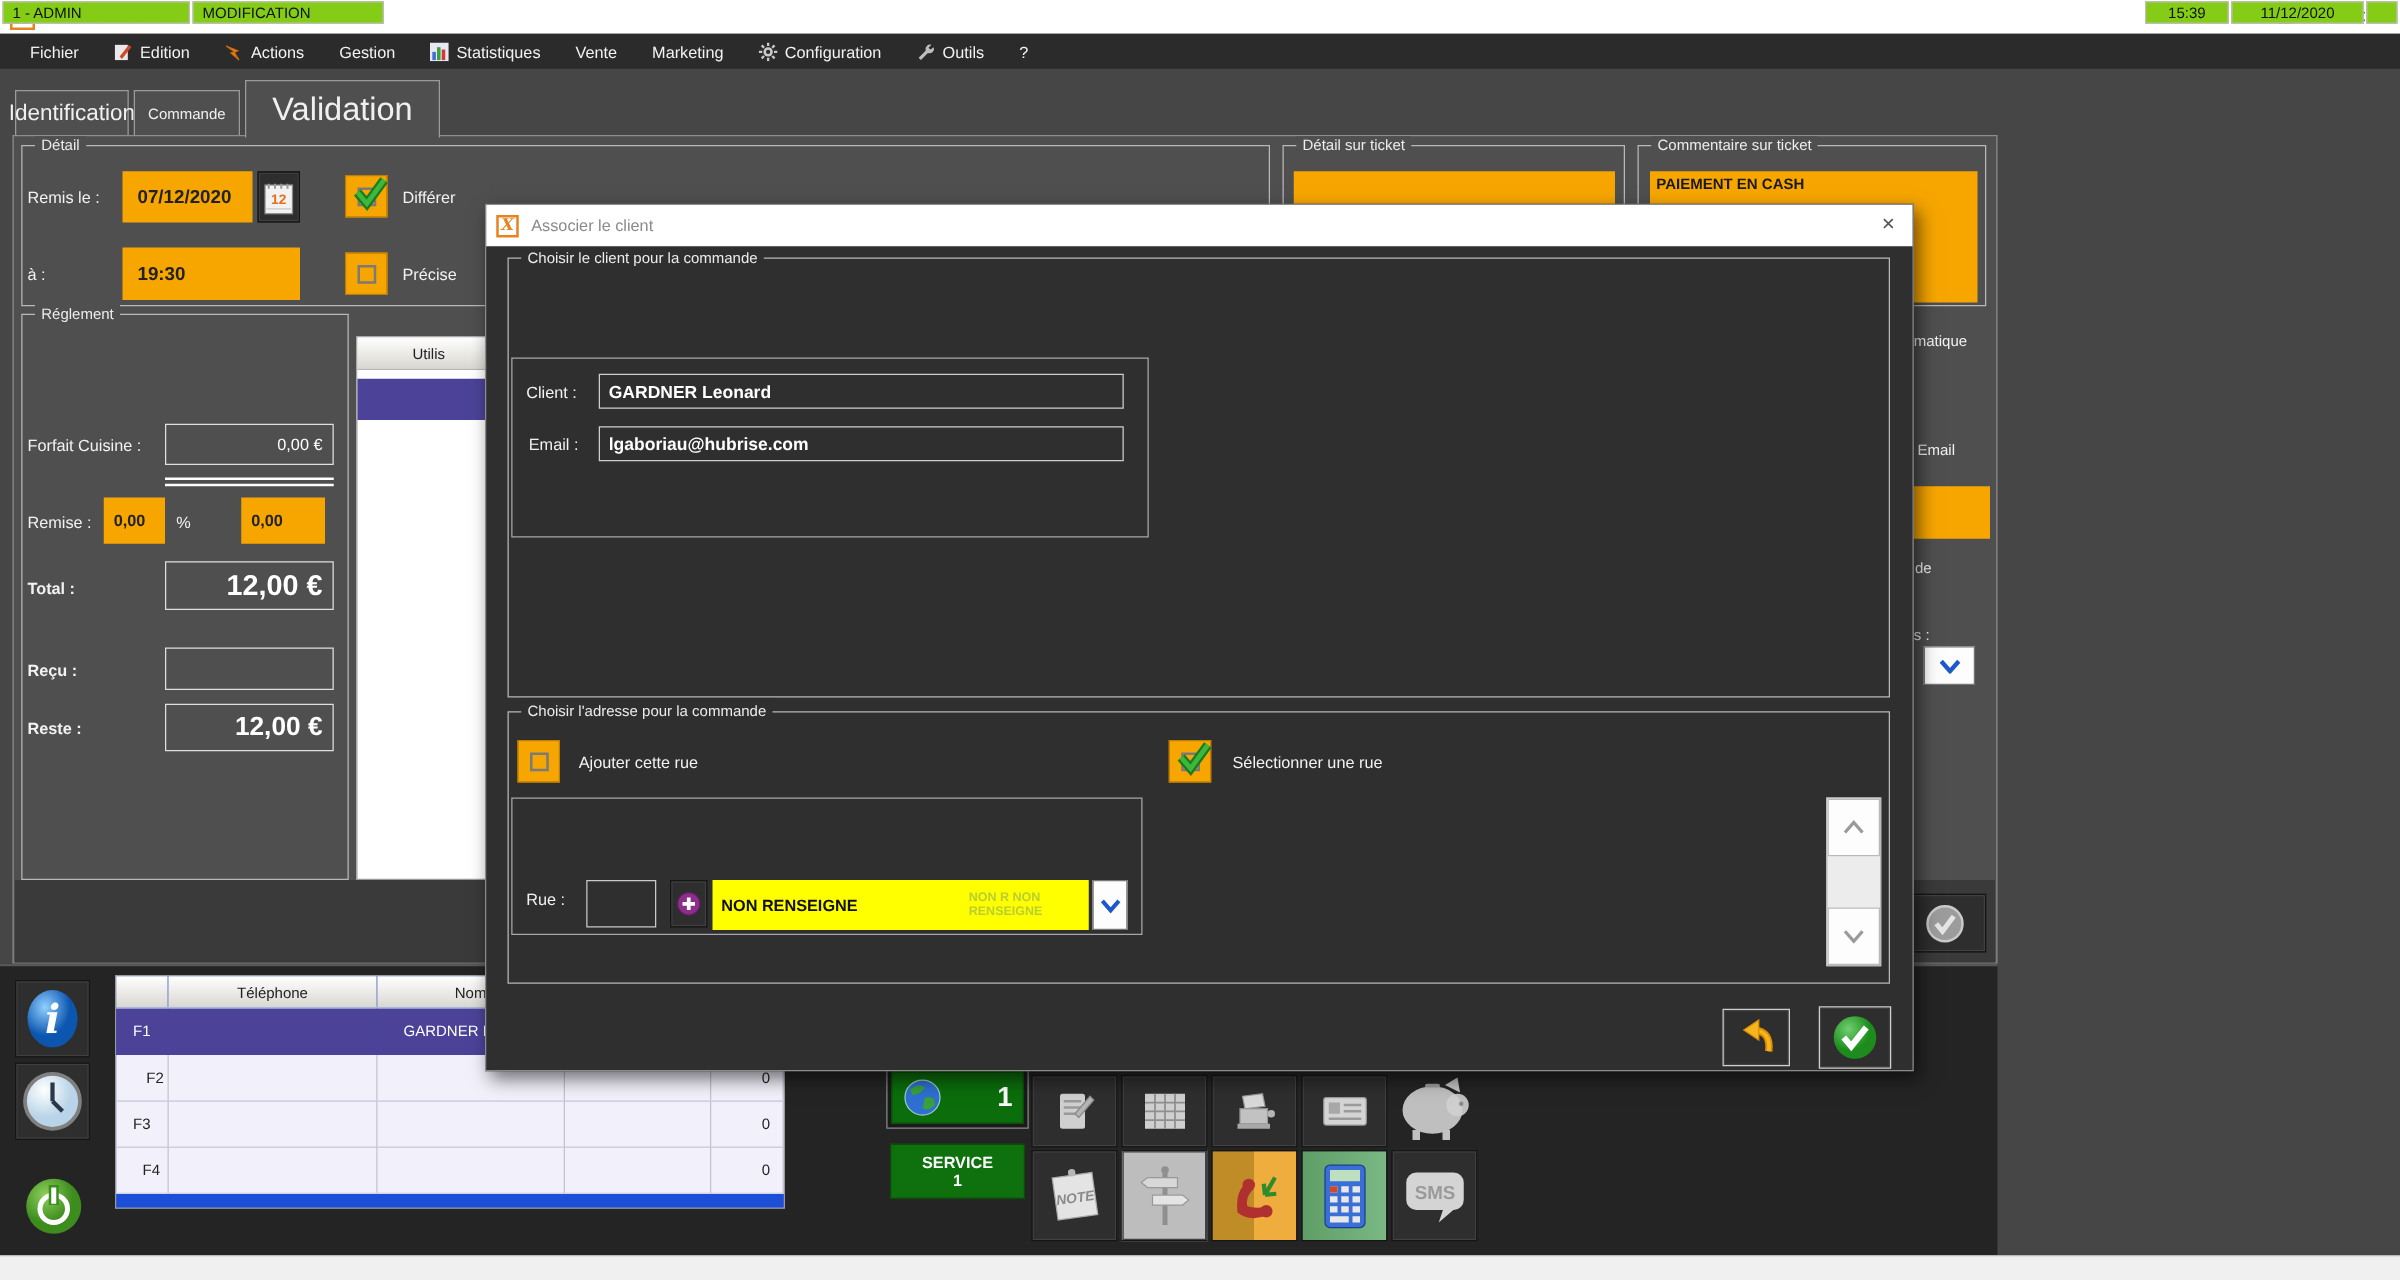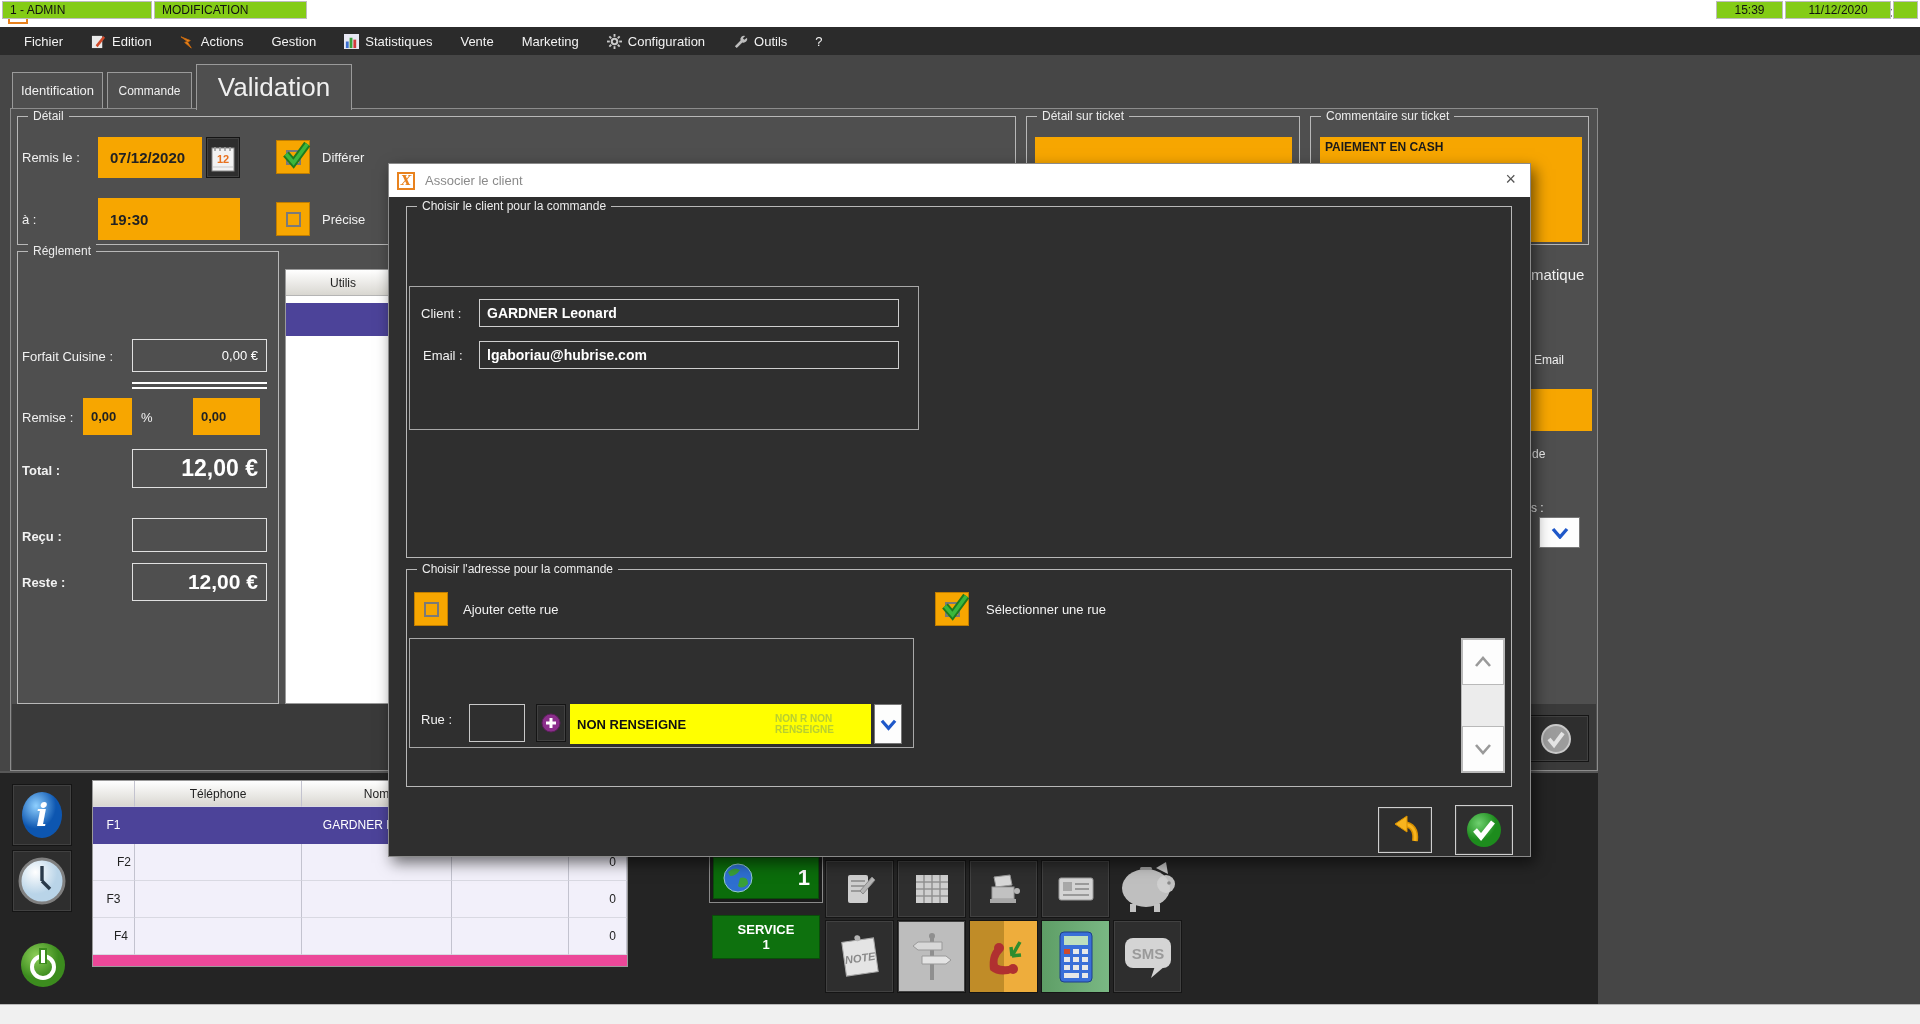--- a/index.html
+++ b/index.html
@@ -124,21 +124,21 @@
       <svg width="15" height="15" viewBox="0 0 16 16">
           <path d="M13 2 a4 4 0 0 0 -5 5 L2 13 L4 15 L10 9 a4 4 0 0 0 5 -5 L12 6 L10.5 4.5 Z" fill="#bdbdbd"></path>
         </svg>
       <span>Outils</span>
       </div>
     <div class="menu-item">
         <span>?</span>
       </div>
   </div>
 
-  <div class="ab tab" style="left:12px; top:72px; width:91px; height:37px; font-size:13px;">Identification</div>
+  <div class="ab tab" style="left:12px; top:72px; width:91px; height:37px; font-size:18px;">Identification</div>
   <div class="ab tab" style="left:107px; top:72px; width:85px; height:37px; font-size:12px;">Commande</div>
   <div class="ab tab" style="left:196px; top:64px; width:156px; height:46px; font-size:26px; border-bottom:none; z-index:2;">Validation</div>
 
   <div class="ab panel"></div>
 
   <div class="ab gbox" style="left:17px; top:116px; width:999px; height:129px;">
     <span class="glabel">Détail</span>
   </div>
   <div class="ab lbl" style="left:22px; top:150px;">Remis le :</div>
   <div class="ab ofield" style="left:98px; top:137px; width:104px; height:41px;">07/12/2020</div>
@@ -198,21 +198,21 @@
   <div class="ab gbox" style="left:1026px; top:116px; width:274px; height:129px;">
     <span class="glabel">Détail sur ticket</span>
   </div>
   <div class="ab" style="left:1035px; top:137px; width:257px; height:100px; background:#f7a600;"></div>
 
   <div class="ab gbox" style="left:1310px; top:116px; width:279px; height:129px;">
     <span class="glabel">Commentaire sur ticket</span>
   </div>
   <div class="ab" style="left:1320px; top:137px; width:262px; height:105px; background:#f7a600; color:#1a1a1a; font-size:12px; font-weight:bold; padding:3px 5px;">PAIEMENT EN CASH</div>
 
-  <div class="ab lbl" style="left:1531px; top:266px; font-size:15px;">matique</div>
+  <div class="ab lbl" style="left:1531px; top:266px; font-size:12px;">matique</div>
   <div class="ab lbl" style="left:1534px; top:353px; font-size:12px;">Email</div>
   <div class="ab" style="left:1525px; top:389px; width:67px; height:42px; background:#f7a600;"></div>
   <div class="ab lbl" style="left:1532px; top:447px; font-size:12px;">de</div>
   <div class="ab lbl" style="left:1527px; top:501px; font-size:12px;">rs :</div>
   <div class="ab" style="left:1539px; top:517px; width:41px; height:31px; background:#fdfdfd; border:1px solid #777; display:flex; align-items:center; justify-content:center;">
     <svg width="18" height="12" viewBox="0 0 18 12">
         <path d="M2 2 L9 10 L16 2" fill="none" stroke="#1f58c9" stroke-width="3.4"></path>
       </svg>
   </div>
 
@@ -259,21 +259,21 @@
             <stop offset="100%" stop-color="#3c8c1e"></stop>
           </radialGradient>
         </defs>
       <circle cx="25" cy="25" r="22" fill="url(#bg3)"></circle>
       <circle cx="25" cy="27" r="11" fill="none" stroke="#fff" stroke-width="4"></circle>
       <line x1="25" y1="8" x2="25" y2="24" stroke="#3c8c1e" stroke-width="8"></line>
       <line x1="25" y1="10" x2="25" y2="23" stroke="#fff" stroke-width="4"></line>
     </svg>
   </div>
 
-  <div class="ab" style="left:92px; top:780px; width:536px; height:187px; background:#ec4899; border:1px solid #9a9a9a;">
+  <div class="ab" style="left:92px; top:780px; width:536px; height:187px; background:#1d4ed8; border:1px solid #9a9a9a;">
     <div class="crow">
       <div class="ccell thead" style="width:42px;height:26px;"></div>
       <div class="ccell thead" style="width:167px;height:26px;">Téléphone</div>
       <div class="ccell thead" style="width:150px;height:26px;text-align:center;">Nom</div>
       <div class="ccell thead" style="width:117px;height:26px;"></div>
       <div class="ccell thead" style="width:58px;height:26px;"></div>
     </div>
     <div class="crow selrow">
       <div class="ccell" style="width:42px;height:37px;">F1</div>
       <div class="ccell" style="width:167px;height:37px;"></div>

